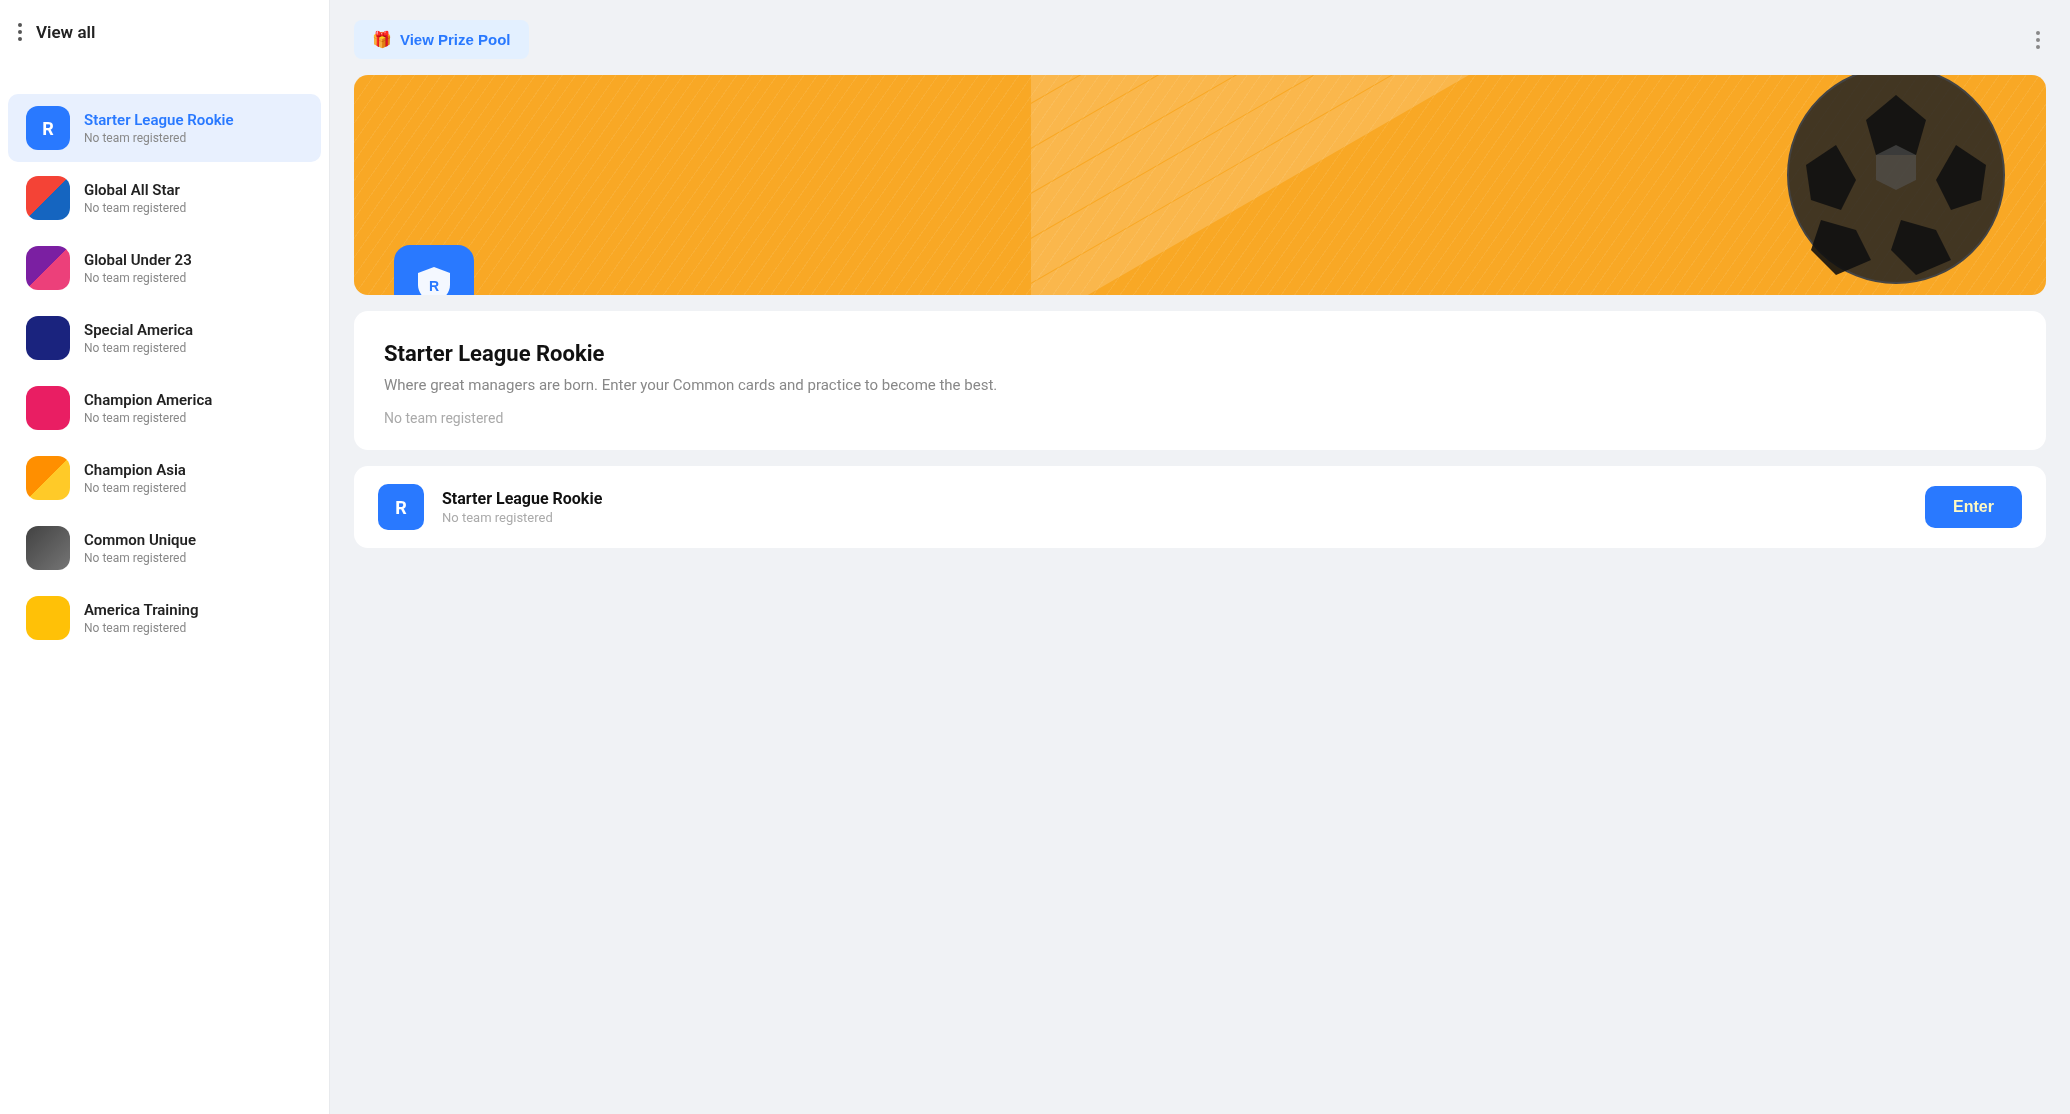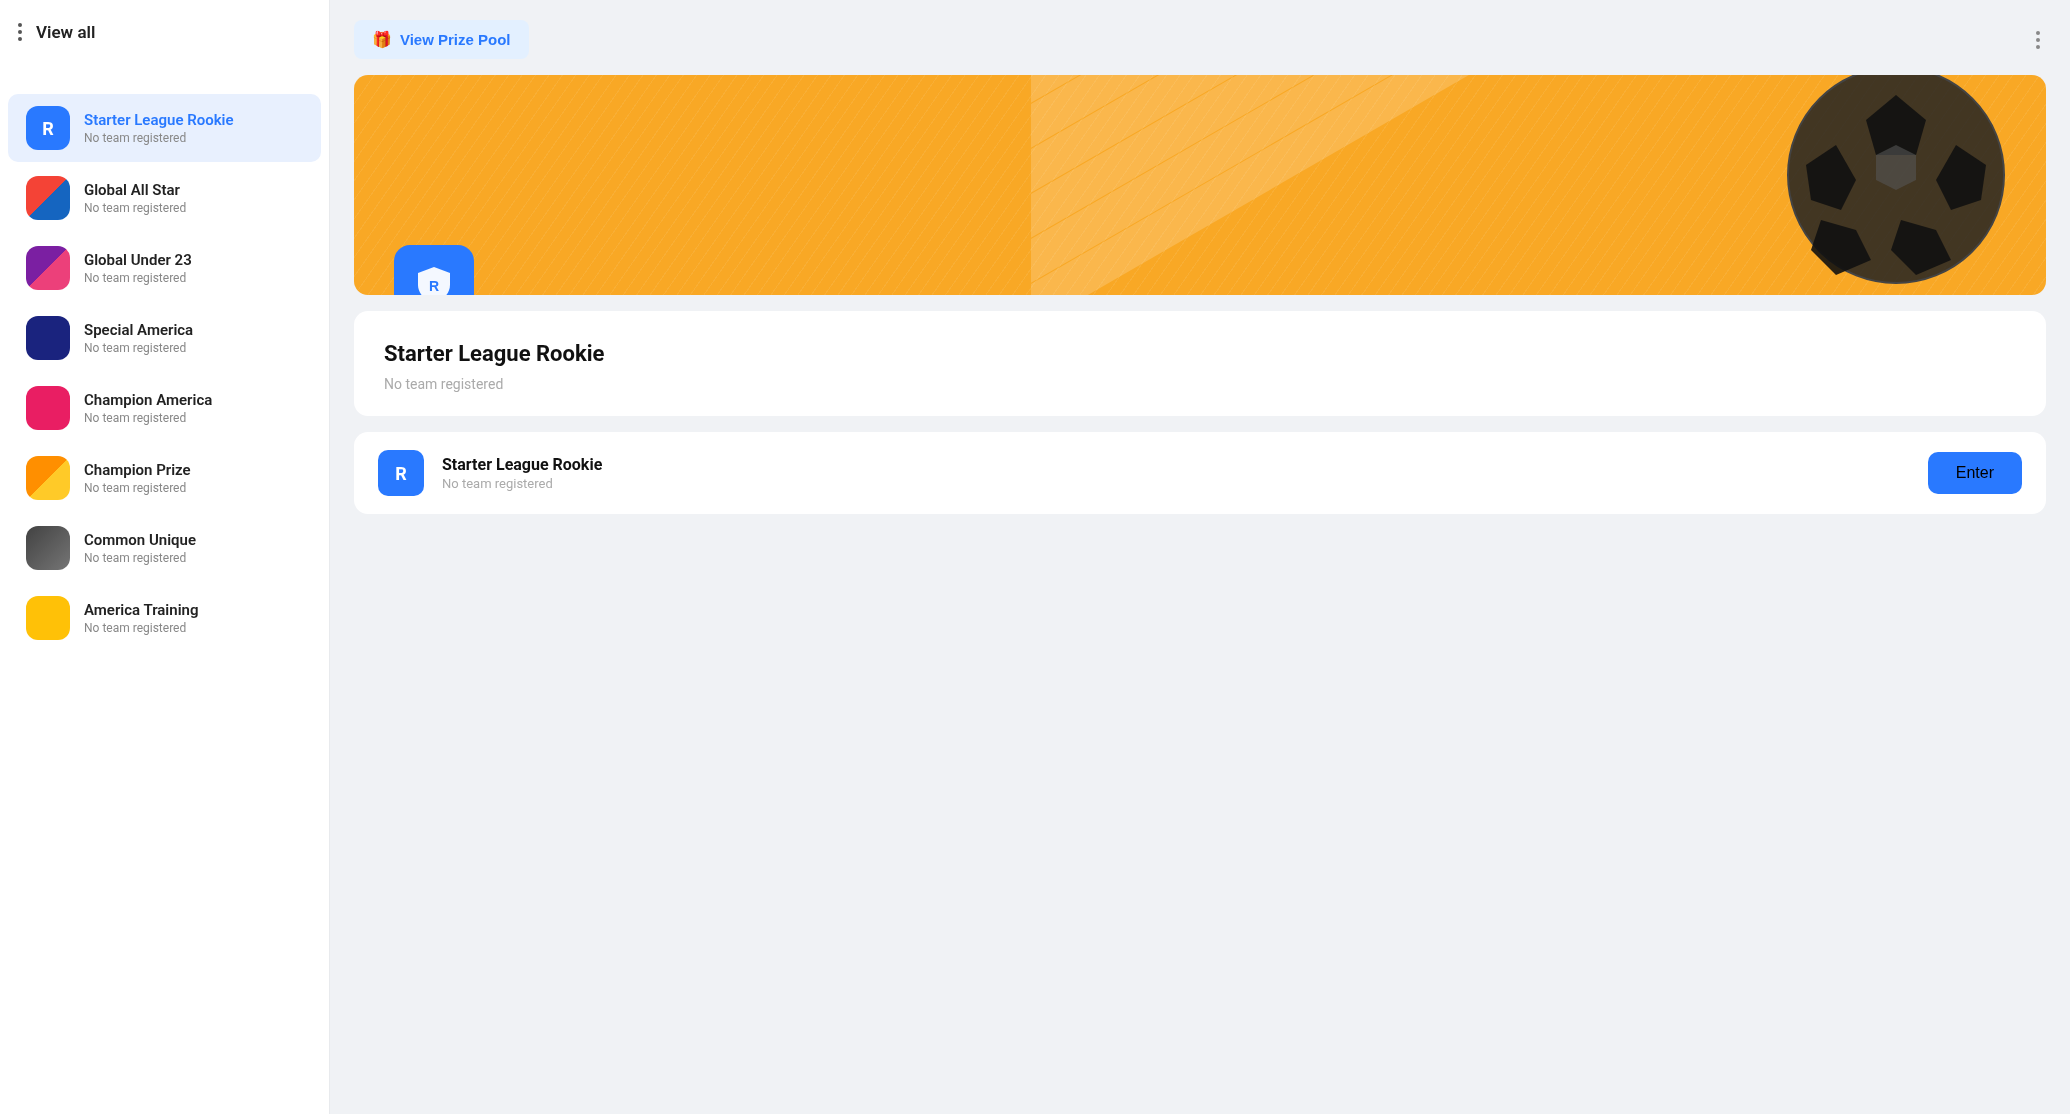--- a/index.html
+++ b/index.html
@@ -259,26 +259,26 @@
       color: #111;
     }
     .entry-sub {
       font-size: 13px;
       color: #aaa;
       margin-top: 2px;
     }
 
     .enter-btn {
       background: #2979ff;
-      color: #000000;
+      color: #fef9c3;
       border: none;
       border-radius: 10px;
       padding: 12px 28px;
       font-size: 16px;
-      font-weight: 400;
+      font-weight: 700;
       cursor: pointer;
       transition: background 0.15s;
     }
 
     
     .gift-icon {
       display: inline-block;
       font-size: 16px;
     }
   </style>
@@ -328,21 +328,21 @@
       <div class="league-item">
         <div class="league-icon" style="background:#e91e63;"></div>
         <div class="league-info">
           <span class="league-name">Champion America</span>
           <span class="league-sub">No team registered</span>
         </div>
       </div>
       <div class="league-item">
         <div class="league-icon" style="background:linear-gradient(135deg,#ff8f00 50%,#ffca28 50%);"></div>
         <div class="league-info">
-          <span class="league-name">Champion Prize</span>
+          <span class="league-name">Champion Asia</span>
           <span class="league-sub">No team registered</span>
         </div>
       </div>
       <div class="league-item">
         <div class="league-icon" style="background:linear-gradient(135deg,#424242,#757575);"></div>
         <div class="league-info">
           <span class="league-name">Common Unique</span>
           <span class="league-sub">No team registered</span>
         </div>
       </div>
@@ -401,20 +401,21 @@
         <svg viewBox="0 0 44 44" fill="none" xmlns="http://www.w3.org/2000/svg">
           <path d="M22 4 L38 10 L38 22 C38 31 30 38 22 40 C14 38 6 31 6 22 L6 10 Z" fill="white" opacity="0.95"></path>
           <text x="22" y="28" text-anchor="middle" fill="#2979ff" font-size="14" font-weight="800" font-family="Arial">R</text>
         </svg>
       </div>
     </div>
   </div>
 
   <div class="league-detail-card">
     <div class="league-detail-title">Starter League Rookie</div>
+    <div class="league-detail-desc">Where great managers are born. Enter your Common cards and practice to become the best.</div>
     <div class="league-detail-status">No team registered</div>
   </div>
 
   <div class="entry-row">
     <div class="entry-icon">R</div>
     <div class="entry-info">
       <span class="entry-name">Starter League Rookie</span>
       <span class="entry-sub">No team registered</span>
     </div>
     <button class="enter-btn">Enter</button>

